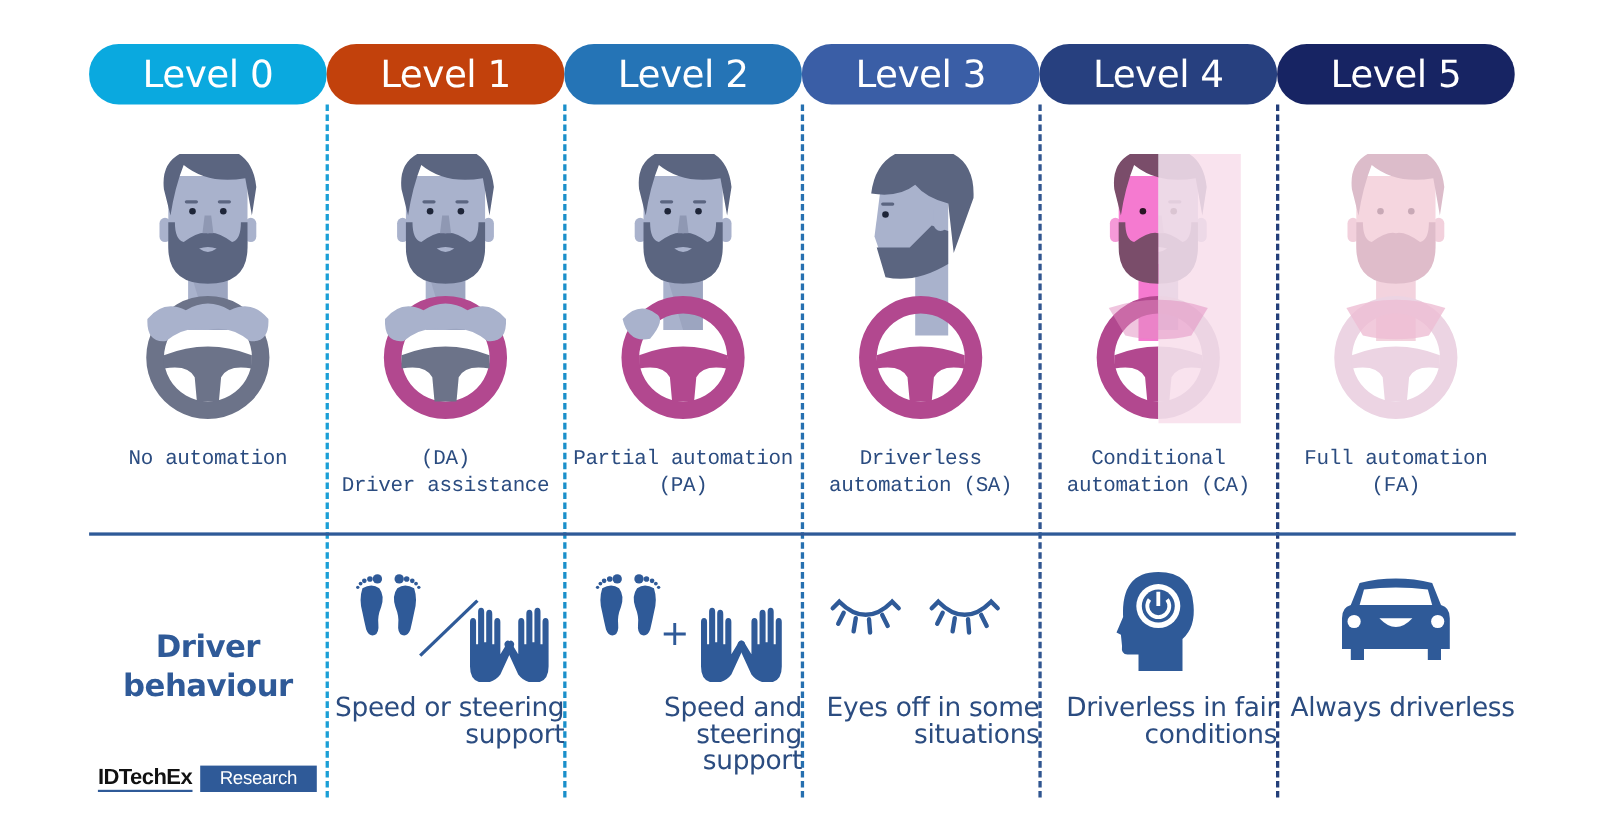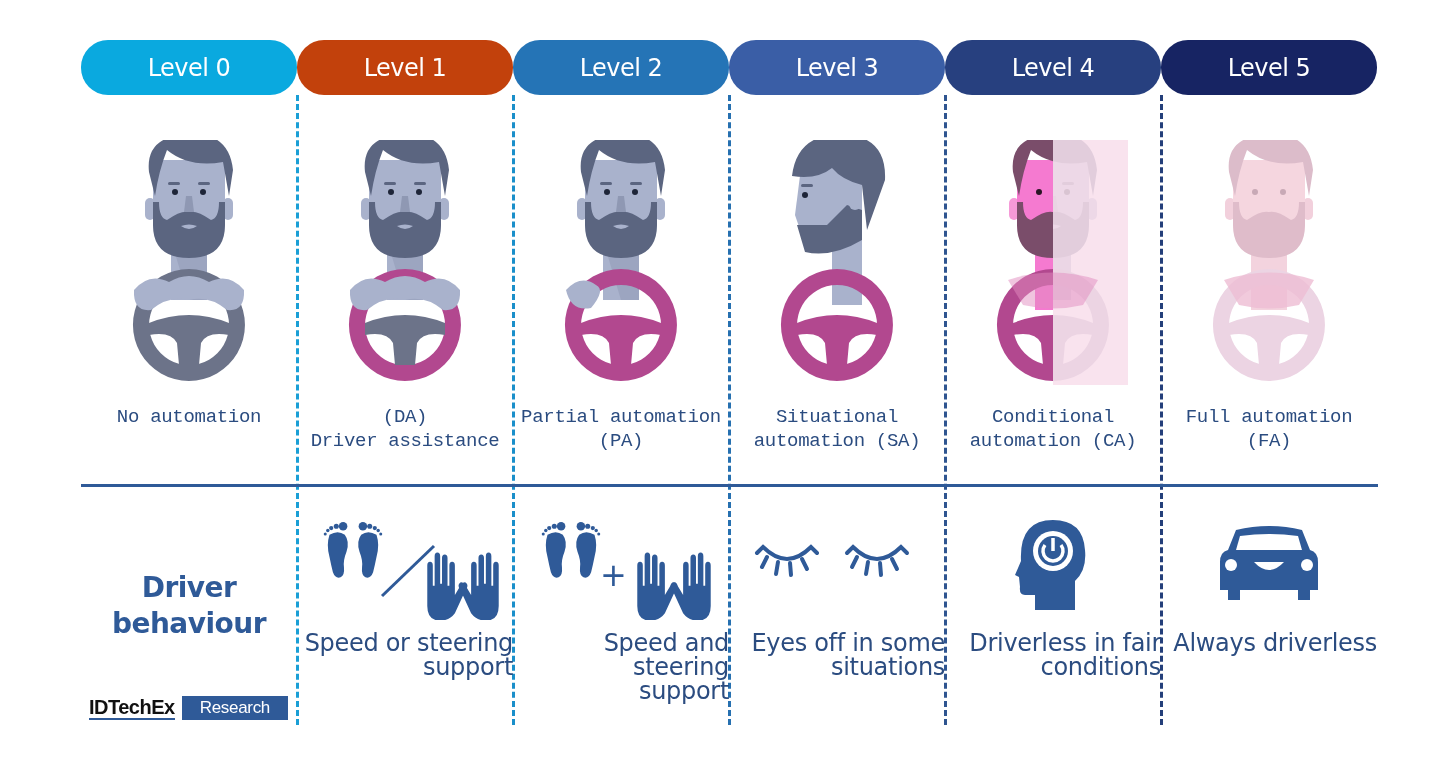--- a/index.html
+++ b/index.html
@@ -1,18 +1,18 @@
 <!DOCTYPE html>
 <html><head>
 <meta charset="utf-8">
 <style>
   html,body{margin:0;padding:0;background:#ffffff;}
   body{width:1456px;height:762px;position:relative;overflow:hidden;font-family:"Liberation Sans",sans-serif;}
   .header{position:absolute;left:81px;top:40px;width:1296px;height:55px;display:flex;}
-  .hcell{flex:1;display:flex;align-items:center;justify-content:center;color:#fff;font-size:24px;font-family:"DejaVu Sans",sans-serif;letter-spacing:-0.5px;border-radius:27px;}
+  .hcell{flex:1;display:flex;align-items:center;justify-content:center;color:#fff;font-size:34px;font-family:"DejaVu Sans",sans-serif;letter-spacing:-0.5px;border-radius:27px;}
   .divider{position:absolute;top:95px;height:630px;width:0;border-left:3px dashed;}
   .hline{position:absolute;left:81px;top:484px;width:1297px;height:3px;background:#2f5a98;}
   .icon-top{position:absolute;top:140px;width:216px;height:245px;display:flex;justify-content:center;}
   .lvl-label{position:absolute;top:405px;width:216px;text-align:center;color:#2b4c80;font-size:19px;line-height:24px;font-family:Liberation Mono, monospace;letter-spacing:-0.3px;}
   .beh-icon{position:absolute;top:510px;width:216px;height:110px;display:flex;justify-content:center;align-items:center;}
   .beh-label{position:absolute;top:631px;width:216px;text-align:right;color:#2b4c80;font-size:24px;line-height:24px;font-family:"DejaVu Sans",sans-serif;letter-spacing:-0.3px;}
   .db-title{position:absolute;left:81px;top:570px;width:216px;text-align:center;color:#2f5a98;font-size:28px;line-height:36px;font-family:"DejaVu Sans",sans-serif;font-weight:bold;letter-spacing:-0.5px;}
   .logo{position:absolute;left:89px;top:696px;display:flex;align-items:flex-start;}
   .logo-main{font-family:"Liberation Sans",sans-serif;font-weight:bold;font-size:20px;color:#111;border-bottom:2px solid #2f5a98;line-height:22px;letter-spacing:-0.5px;}
   .logo-box{margin-left:7px;background:#2f5a98;color:#fff;font-size:17px;padding:2px 18px;font-family:"Liberation Sans",sans-serif;letter-spacing:-0.3px;}
@@ -177,21 +177,21 @@
 </div>
 <div class="lvl-label" style="left:297px">
   <div>(DA)</div>
   <div>Driver assistance</div>
 </div>
 <div class="lvl-label" style="left:513px">
   <div>Partial automation</div>
   <div>(PA)</div>
 </div>
 <div class="lvl-label" style="left:729px">
-  <div>Situational</div>
+  <div>Driverless</div>
   <div>automation (SA)</div>
 </div>
 <div class="lvl-label" style="left:945px">
   <div>Conditional</div>
   <div>automation (CA)</div>
 </div>
 <div class="lvl-label" style="left:1161px">
   <div>Full automation</div>
   <div>(FA)</div>
 </div>

